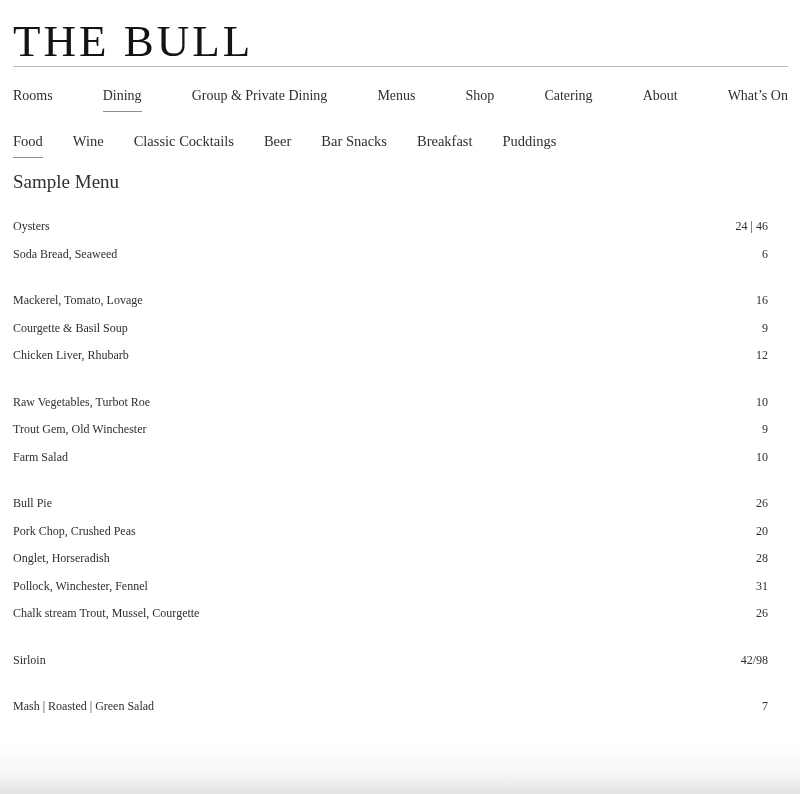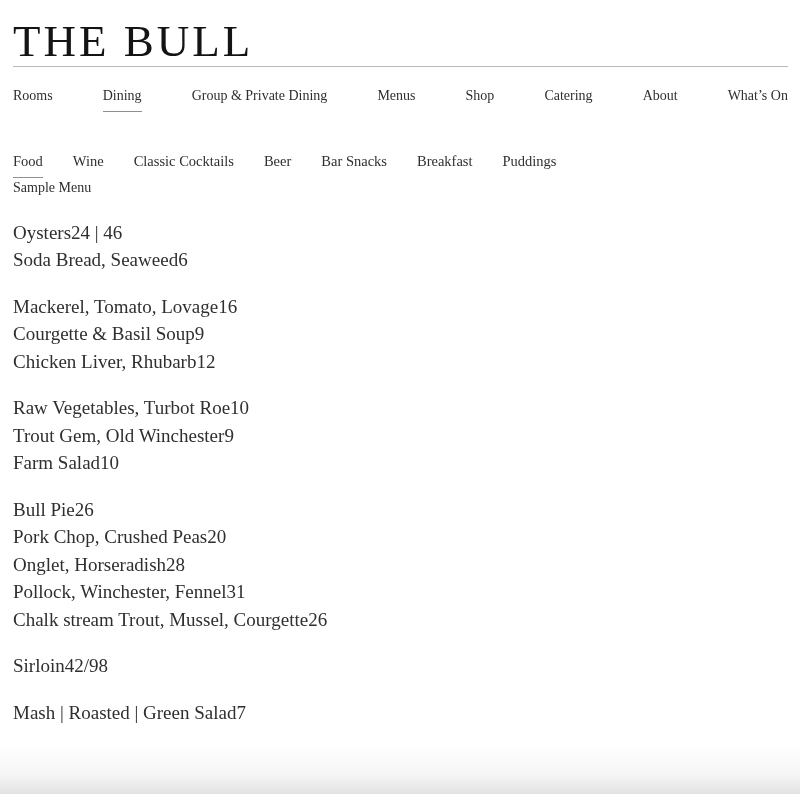--- a/index.html
+++ b/index.html
@@ -52,43 +52,44 @@
     cursor: pointer;
     padding-bottom: 6px;
     border-bottom: 1px solid transparent;
     white-space: nowrap;
   }
   .nav-link.active, .subnav-link.active {
     border-bottom-color: #8f8f8f;
   }
   
   .subnav {
-    margin-top: 40px;
+    margin-top: 20px;
     display: flex;
     gap: 30px;
     font-size: 14.5px;
     line-height: 19px;
   }
   
   .sample-heading {
-    margin-top: 0;
-    font-size: 14px;
+    margin-top: 14px;
+    font-size: 19px;
     line-height: 19px;
   }
   .menu {
     margin-top: 22px;
     padding-right: 20px;
   }
   .menu-section { margin-top: 19px; }
   .menu-section:first-child { margin-top: 0; }
   .menu-row {
     height: 27.5px;
     display: flex;
+    justify-content: space-between;
     align-items: center;
-    font-size: 19px;
+    font-size: 12px;
   }
   .item-name { text-align: left; }
   .item-price { text-align: right; white-space: nowrap; }
   
   .bottom-fade {
     position: absolute;
     left: 0;
     right: 0;
     bottom: 0;
     height: 48px;

